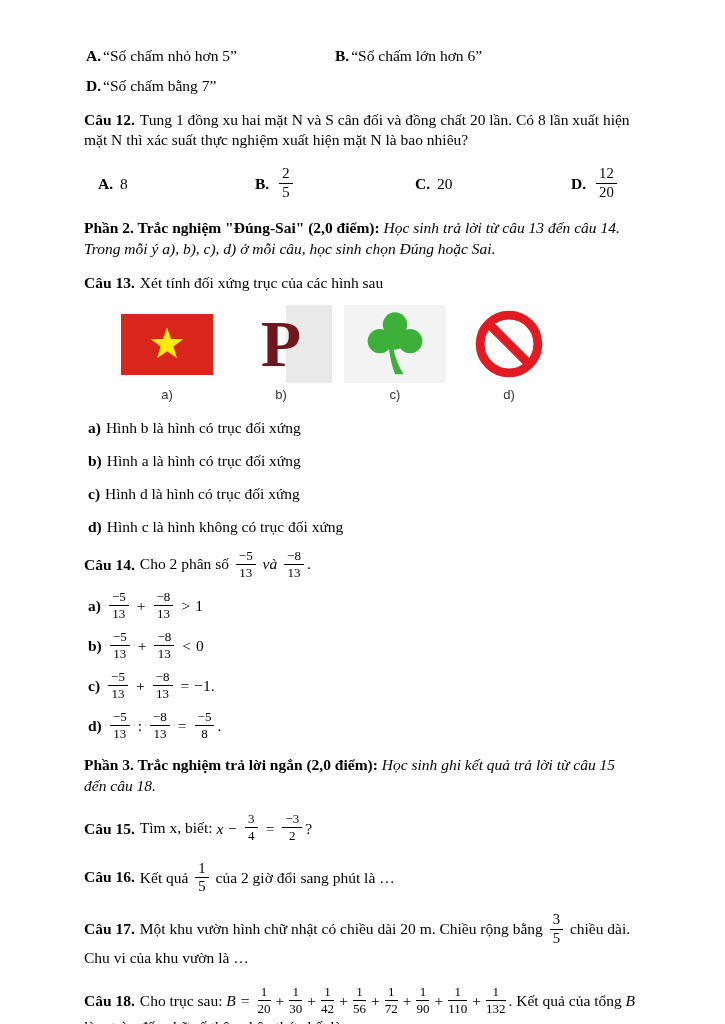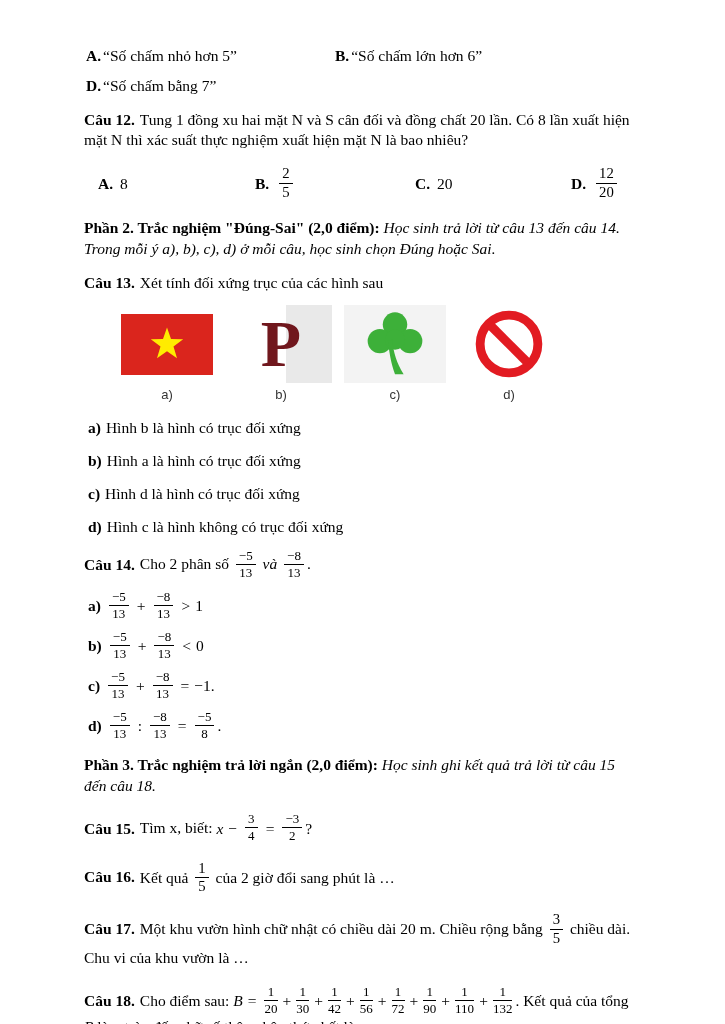--- a/index.html
+++ b/index.html
@@ -260,21 +260,21 @@
   <p class="qshort">
     <b class="bl">Câu 17.</b><span>Một khu vườn hình chữ nhật có chiều dài 20 m. Chiều rộng bằng</span>
     <span class="frac md">
         <span class="fn">3</span>
         <span class="fd">5</span>
       </span>
     <span>chiều dài. Chu vi của khu vườn là …</span>
   </p>
 
   <p class="qshort">
-    <b class="bl">Câu 18.</b><span>Cho điểm sau:</span>
+    <b class="bl">Câu 18.</b><span>Cho trục sau:</span>
     <span class="sumrow">
       <span class="it">B</span>
       <span class="rel">=</span>
       <span class="frac sm">
           <span class="fn">1</span>
           <span class="fd">20</span>
         </span>
       <span class="plus">+</span>
       <span class="frac sm">
           <span class="fn">1</span>

